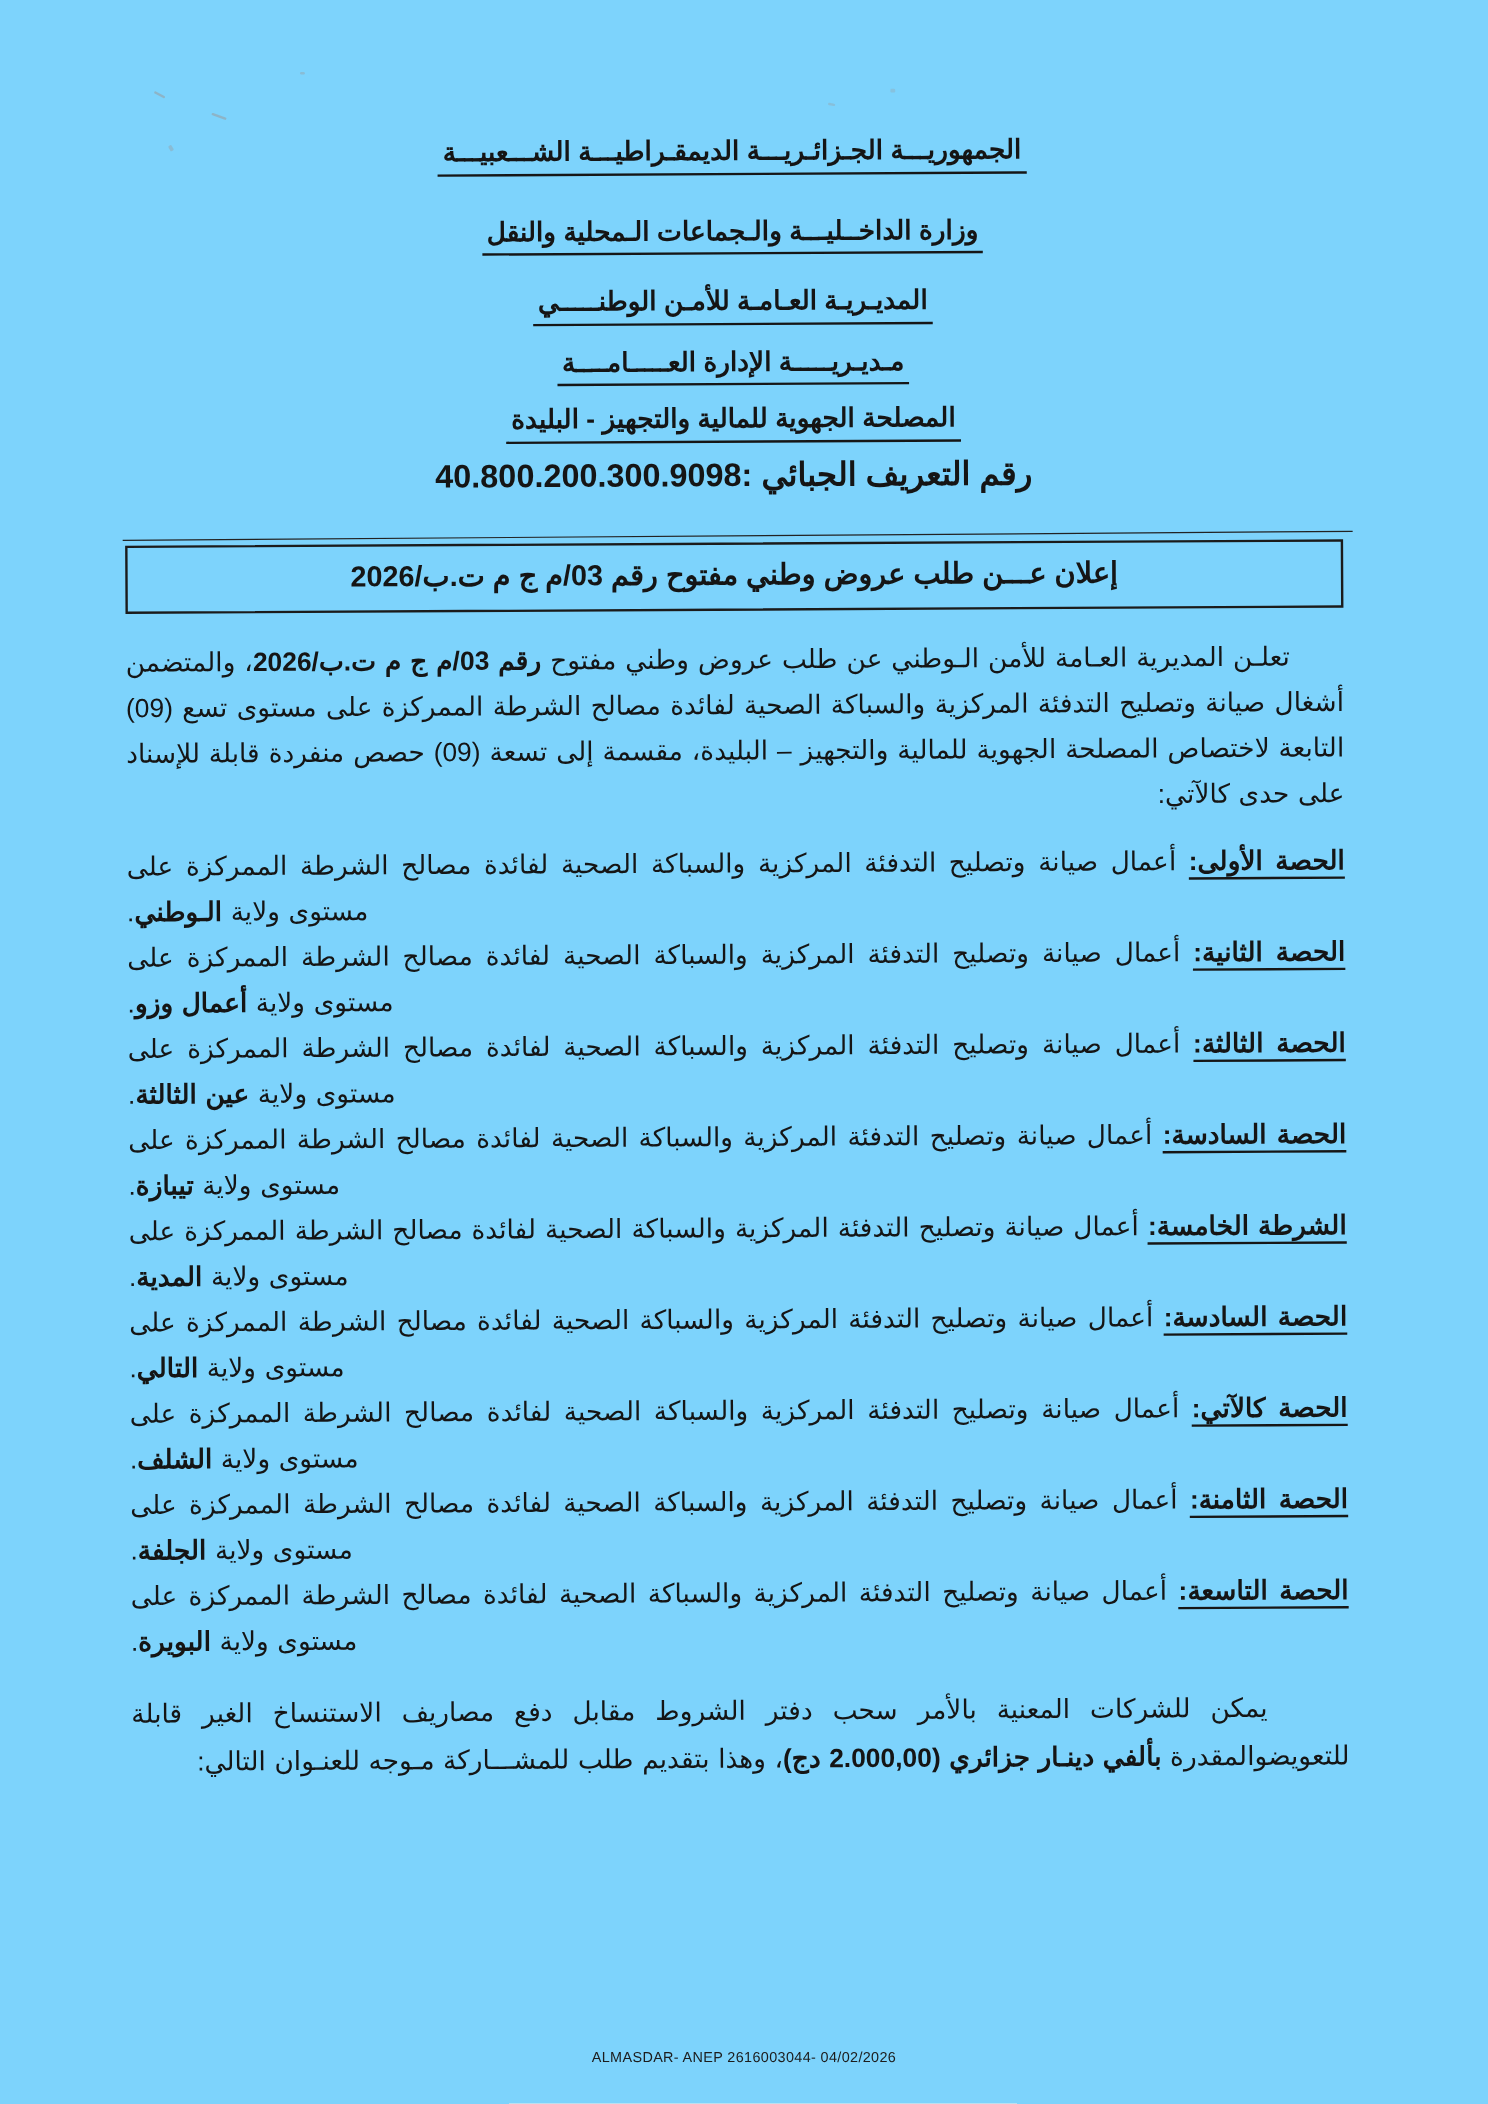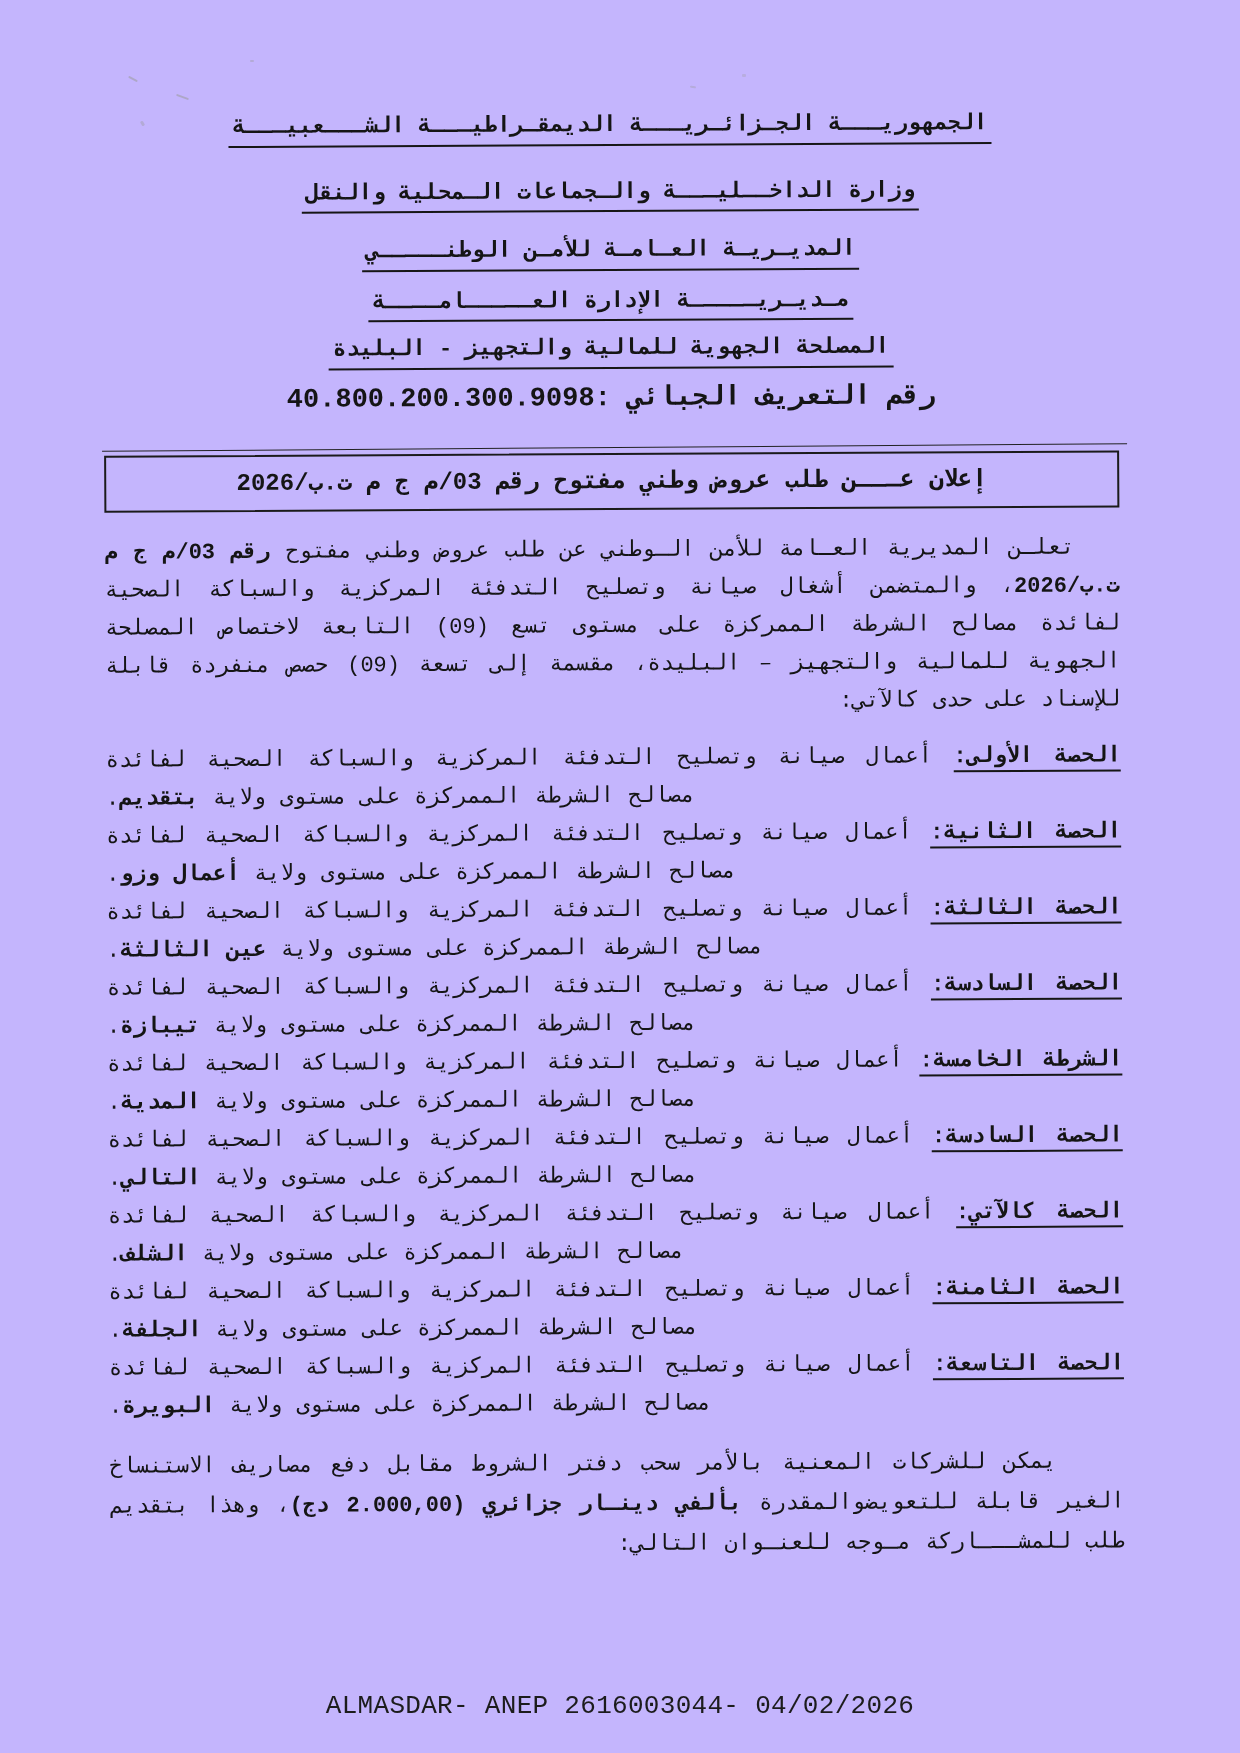--- a/index.html
+++ b/index.html
@@ -1,22 +1,22 @@
 <!DOCTYPE html>
 <html lang="ar"><head>
 <meta charset="utf-8">
 <style>
   html,body{margin:0;padding:0;background:#e8e8e8;}
   .page{
     position:relative;
     width:1240px;height:1753px;
     margin:0 auto;
-    background:#c4b5fd;
+    background:#7dd3fc;
     overflow:hidden;
-    font-family:Liberation Mono, monospace;
+    font-family:Liberation Sans, sans-serif;
     color:#151515;
   }
   .tilt{ transform:rotate(-0.3deg); transform-origin:50% 40%; }
   
   .speck{position:absolute;background:#9a9a9a;opacity:.55;border-radius:1px;}
   .s1{left:128px;top:78px;width:10px;height:2px;transform:rotate(28deg);}
   .s2{left:176px;top:96px;width:13px;height:2px;transform:rotate(20deg);}
   .s3{left:140px;top:122px;width:5px;height:3px;transform:rotate(60deg);opacity:.4;}
   .s4{left:250px;top:60px;width:4px;height:2px;opacity:.4;}
   .s5{left:690px;top:86px;width:6px;height:2px;transform:rotate(10deg);opacity:.35;}
@@ -73,21 +73,21 @@
     padding-bottom:1px;
   }
   .loc{ font-weight:bold; }
   .closing{ margin-top:21px; text-indent:68px; line-height:40px; }
   .footer{
     position:absolute;
     left:0;right:0;
     bottom:32px;
     direction:ltr;
     text-align:center;
-    font-size:26px;
+    font-size:12px;
     color:#1c1c1c;
     letter-spacing:.3px;
   }
 </style>
 </head>
 <body>
 
 <div class="page">
 
   <span class="speck s1"></span>
@@ -119,21 +119,21 @@
 
     <div class="box-topline"></div>
     <div class="notice-box">
       <span class="notice-title">إعلان عـــن طلب  عروض وطني مفتوح رقم 03/م ج م ت.ب/2026</span>
     </div>
 
     <p class="para intro"><span>تعلـن المديرية العـامة للأمن الـوطني عن طلب عروض وطني مفتوح </span><b>رقم 03/م ج م ت.ب/2026</b><span>، والمتضمن أشغال صيانة وتصليح التدفئة المركزية والسباكة الصحية لفائدة مصالح الشرطة الممركزة على مستوى تسع (09) التابعة لاختصاص المصلحة الجهوية للمالية والتجهيز – البليدة، مقسمة إلى تسعة (09) حصص منفردة قابلة للإسناد على حدى كالآتي:</span></p>
 
     <div id="lots-list">
 
-        <p class="para lot"><span class="lot-label">الحصة الأولى:</span> <span>أعمال صيانة وتصليح التدفئة المركزية والسباكة الصحية لفائدة مصالح الشرطة الممركزة على مستوى ولاية </span><b class="loc">بتقديم</b><span>.</span></p>
+        <p class="para lot"><span class="lot-label">الحصة الأولى:</span> <span>أعمال صيانة وتصليح التدفئة المركزية والسباكة الصحية لفائدة مصالح الشرطة الممركزة على مستوى ولاية </span><b class="loc">الـوطني</b><span>.</span></p>
 
         <p class="para lot"><span class="lot-label">الحصة الثانية:</span> <span>أعمال صيانة وتصليح التدفئة المركزية والسباكة الصحية لفائدة مصالح الشرطة الممركزة على مستوى ولاية </span><b class="loc">أعمال وزو</b><span>.</span></p>
 
         <p class="para lot"><span class="lot-label">الحصة الثالثة:</span> <span>أعمال صيانة وتصليح التدفئة المركزية والسباكة الصحية لفائدة مصالح الشرطة الممركزة على مستوى ولاية </span><b class="loc">عين الثالثة</b><span>.</span></p>
 
         <p class="para lot"><span class="lot-label">الحصة السادسة:</span> <span>أعمال صيانة وتصليح التدفئة المركزية والسباكة الصحية لفائدة مصالح الشرطة الممركزة على مستوى ولاية </span><b class="loc">تيبازة</b><span>.</span></p>
 
         <p class="para lot"><span class="lot-label">الشرطة الخامسة:</span> <span>أعمال صيانة وتصليح التدفئة المركزية والسباكة الصحية لفائدة مصالح الشرطة الممركزة على مستوى ولاية </span><b class="loc">المدية</b><span>.</span></p>
 
         <p class="para lot"><span class="lot-label">الحصة السادسة:</span> <span>أعمال صيانة وتصليح التدفئة المركزية والسباكة الصحية لفائدة مصالح الشرطة الممركزة على مستوى ولاية </span><b class="loc">التالي</b><span>.</span></p>

